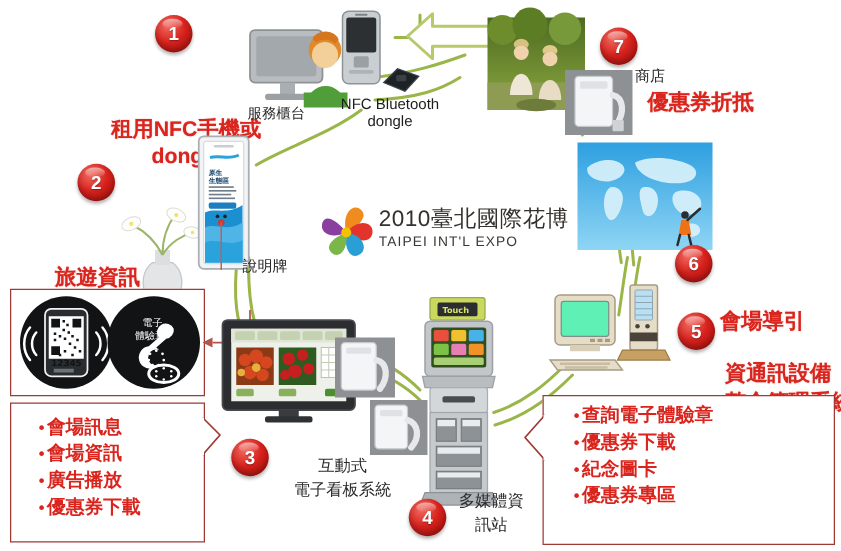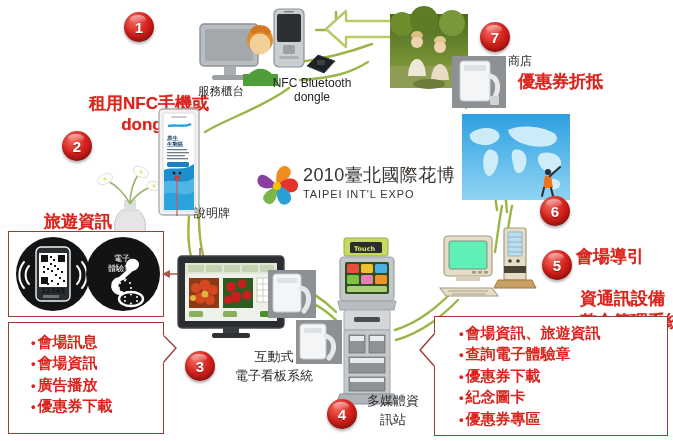--- a/index.html
+++ b/index.html
@@ -422,21 +422,21 @@
 
   <svg class="abs" style="left:268px;top:270px;width:48px;height:48px;">
     <rect x="0" y="0" width="48" height="48" fill="#8e9194"></rect>
     <rect x="5" y="4" width="28" height="38" rx="3" fill="#f4f5f6" stroke="#c7cacd" stroke-width="1"></rect>
     <rect x="9" y="8" width="20" height="5" rx="1.5" fill="#dfe2e4"></rect>
     <path d="M33,18 C42,20 43,32 36,41" fill="none" stroke="#e6e8ea" stroke-width="5" stroke-linecap="round"></path>
   </svg>
   <div class="abs badge" style="left:185px;top:351px;">
     <span>3</span>
   </div>
-  <div class="abs cap" style="left:216px;top:348px;width:116px;font-size:13px;line-height:1.45;">
+  <div class="abs cap" style="left:216px;top:364px;width:116px;font-size:13px;line-height:1.45;">
     <div>互動式</div>
     <div>電子看板系統</div>
   </div>
 
   <div class="abs callout" style="left:8px;top:322px;width:156px;height:112px;padding:8px 0 0 22px;">
     <ul>
       <li>會場訊息</li>
       <li>會場資訊</li>
       <li>廣告播放</li>
       <li>優惠券下載</li>
@@ -495,21 +495,20 @@
   <div class="abs badge" style="left:327px;top:399px;">
     <span>4</span>
   </div>
   <div class="abs cap" style="left:360px;top:392px;width:66px;font-size:13px;line-height:1.45;">
     <div>多媒體資</div>
     <div>訊站</div>
   </div>
 
   <div class="abs callout" style="left:434px;top:316px;width:234px;height:120px;padding:5px 0 0 24px;">
     <ul>
-      <li>會場資訊、旅遊資訊</li>
       <li>查詢電子體驗章</li>
       <li>優惠券下載</li>
       <li>紀念圖卡</li>
       <li>優惠券專區</li>
     </ul>
   </div>
 
   <svg class="abs" style="left:414px;top:330px;width:24px;height:44px;">
     <path d="M22,2 L6,20 L22,38" fill="#ffffff" stroke="#9e3a33" stroke-width="1.4" stroke-linejoin="round"></path>
     <line x1="22" y1="2" x2="22" y2="38" stroke="#ffffff" stroke-width="2.4"></line>

